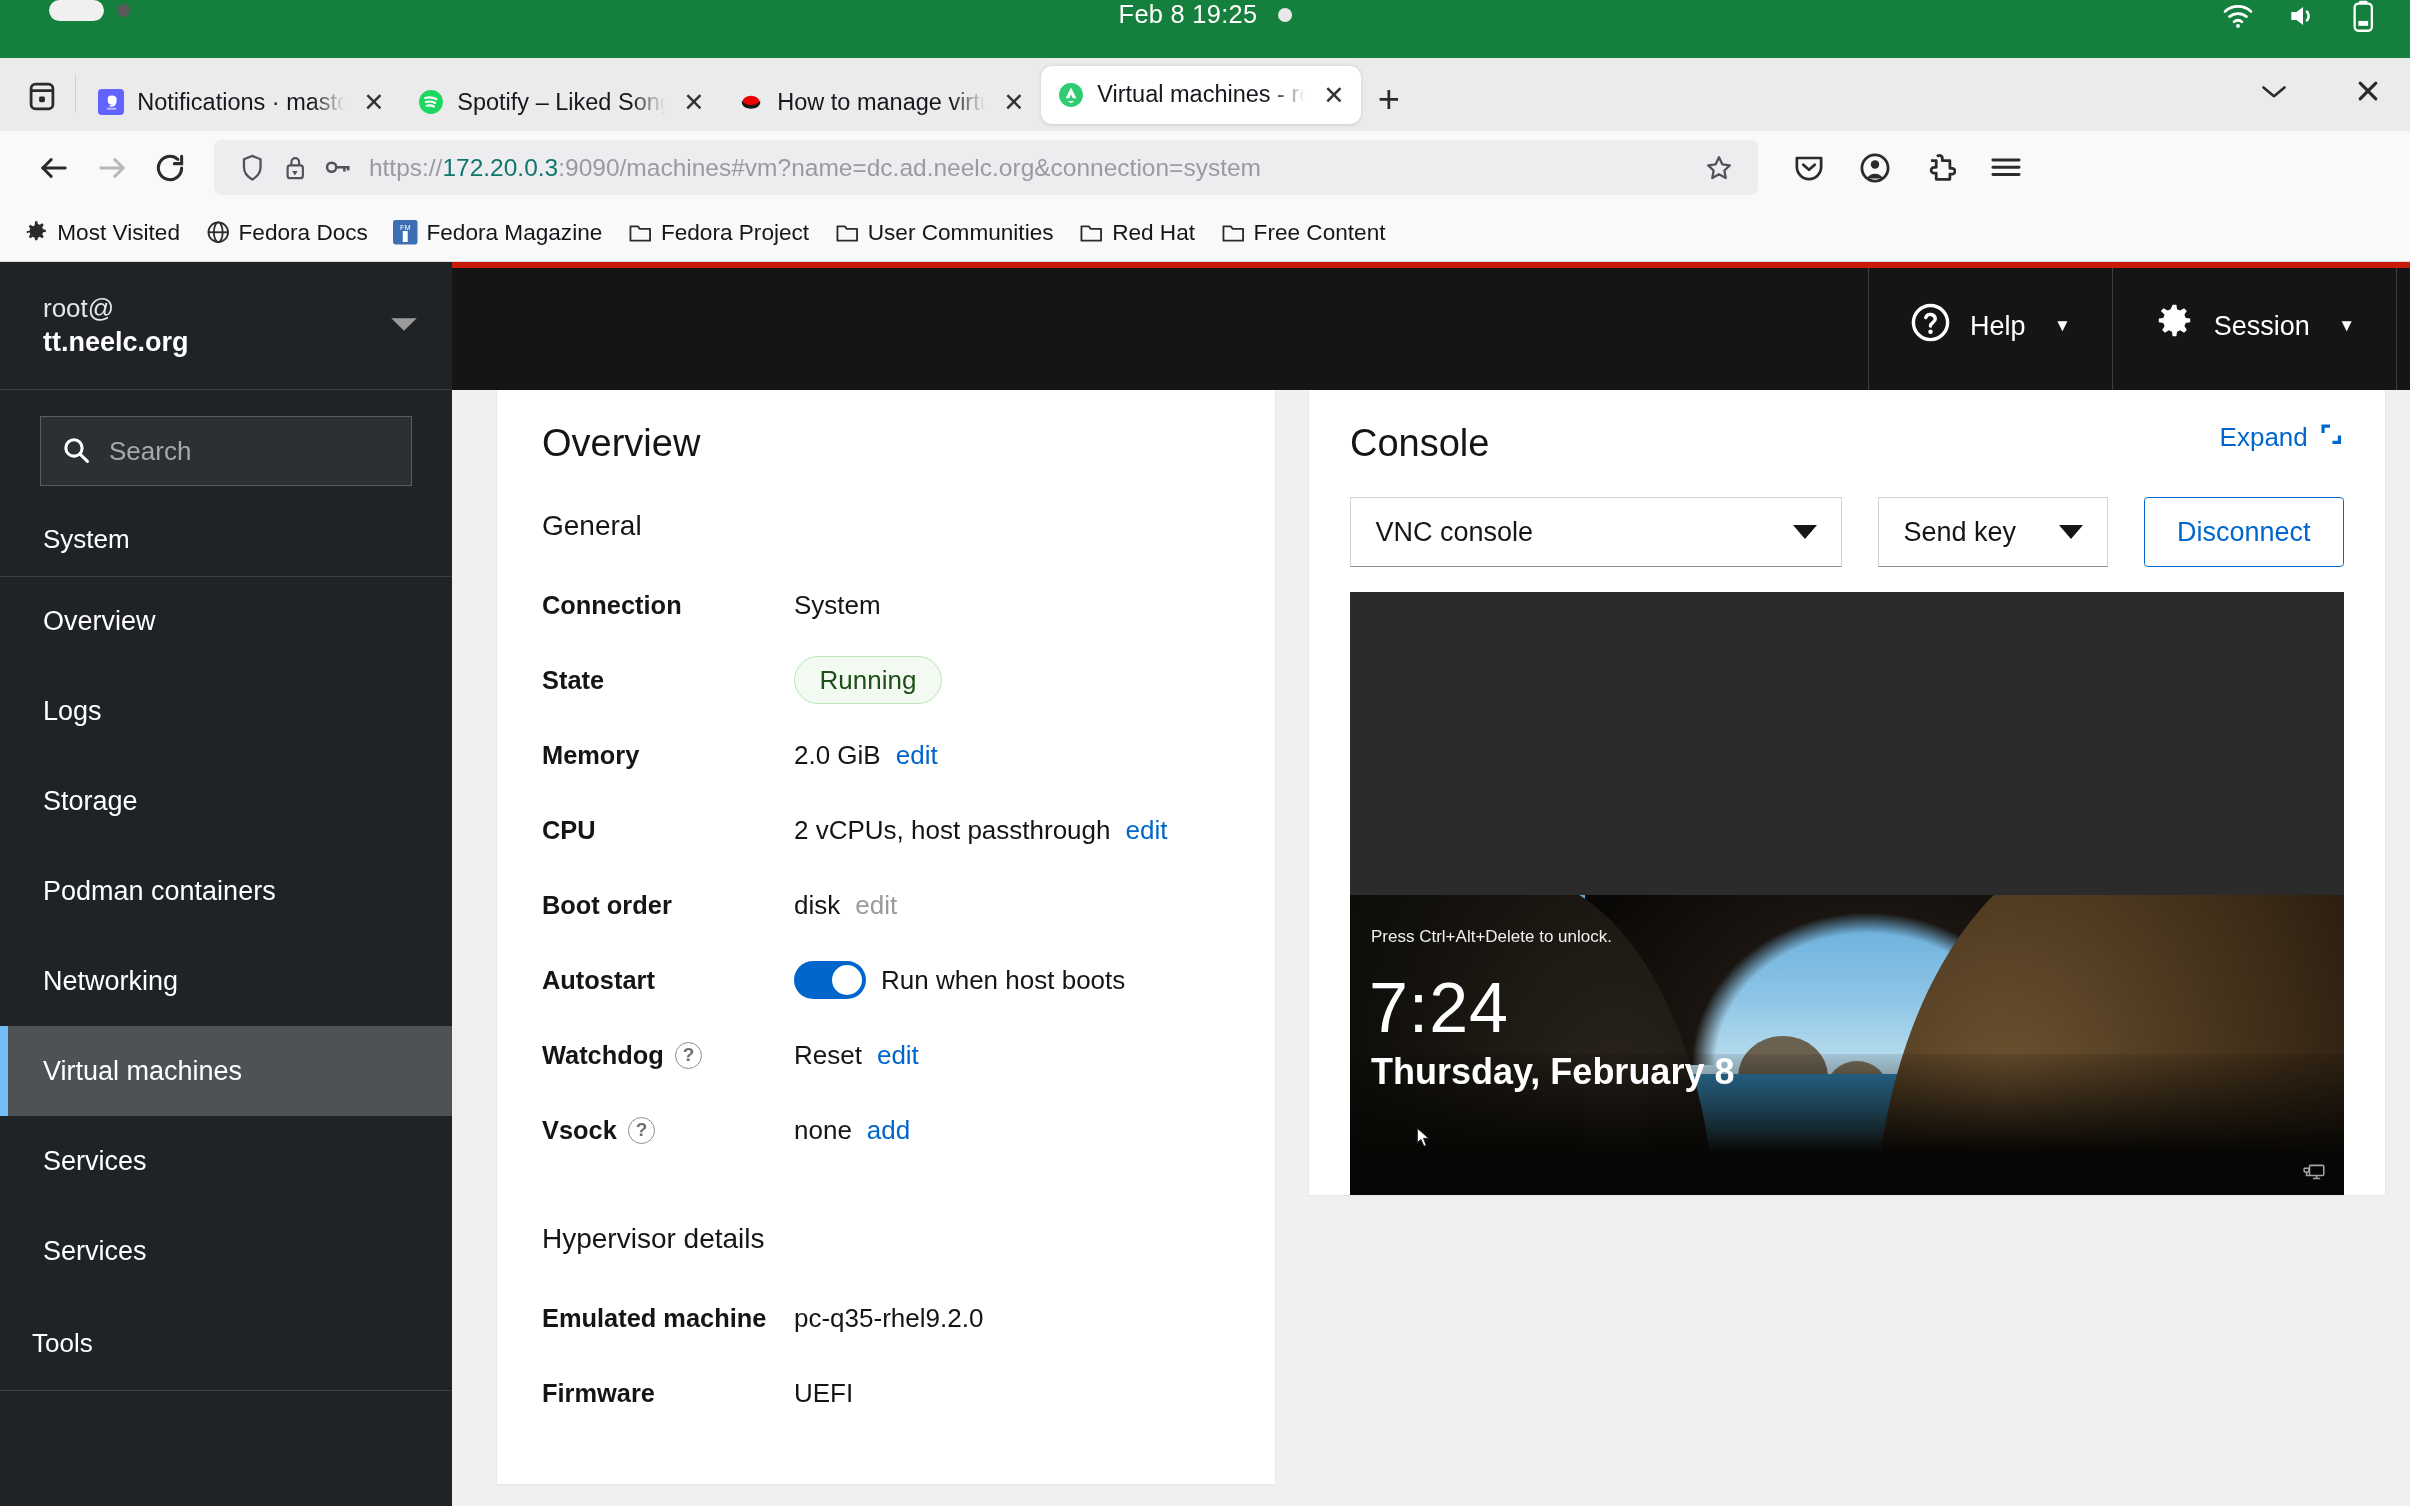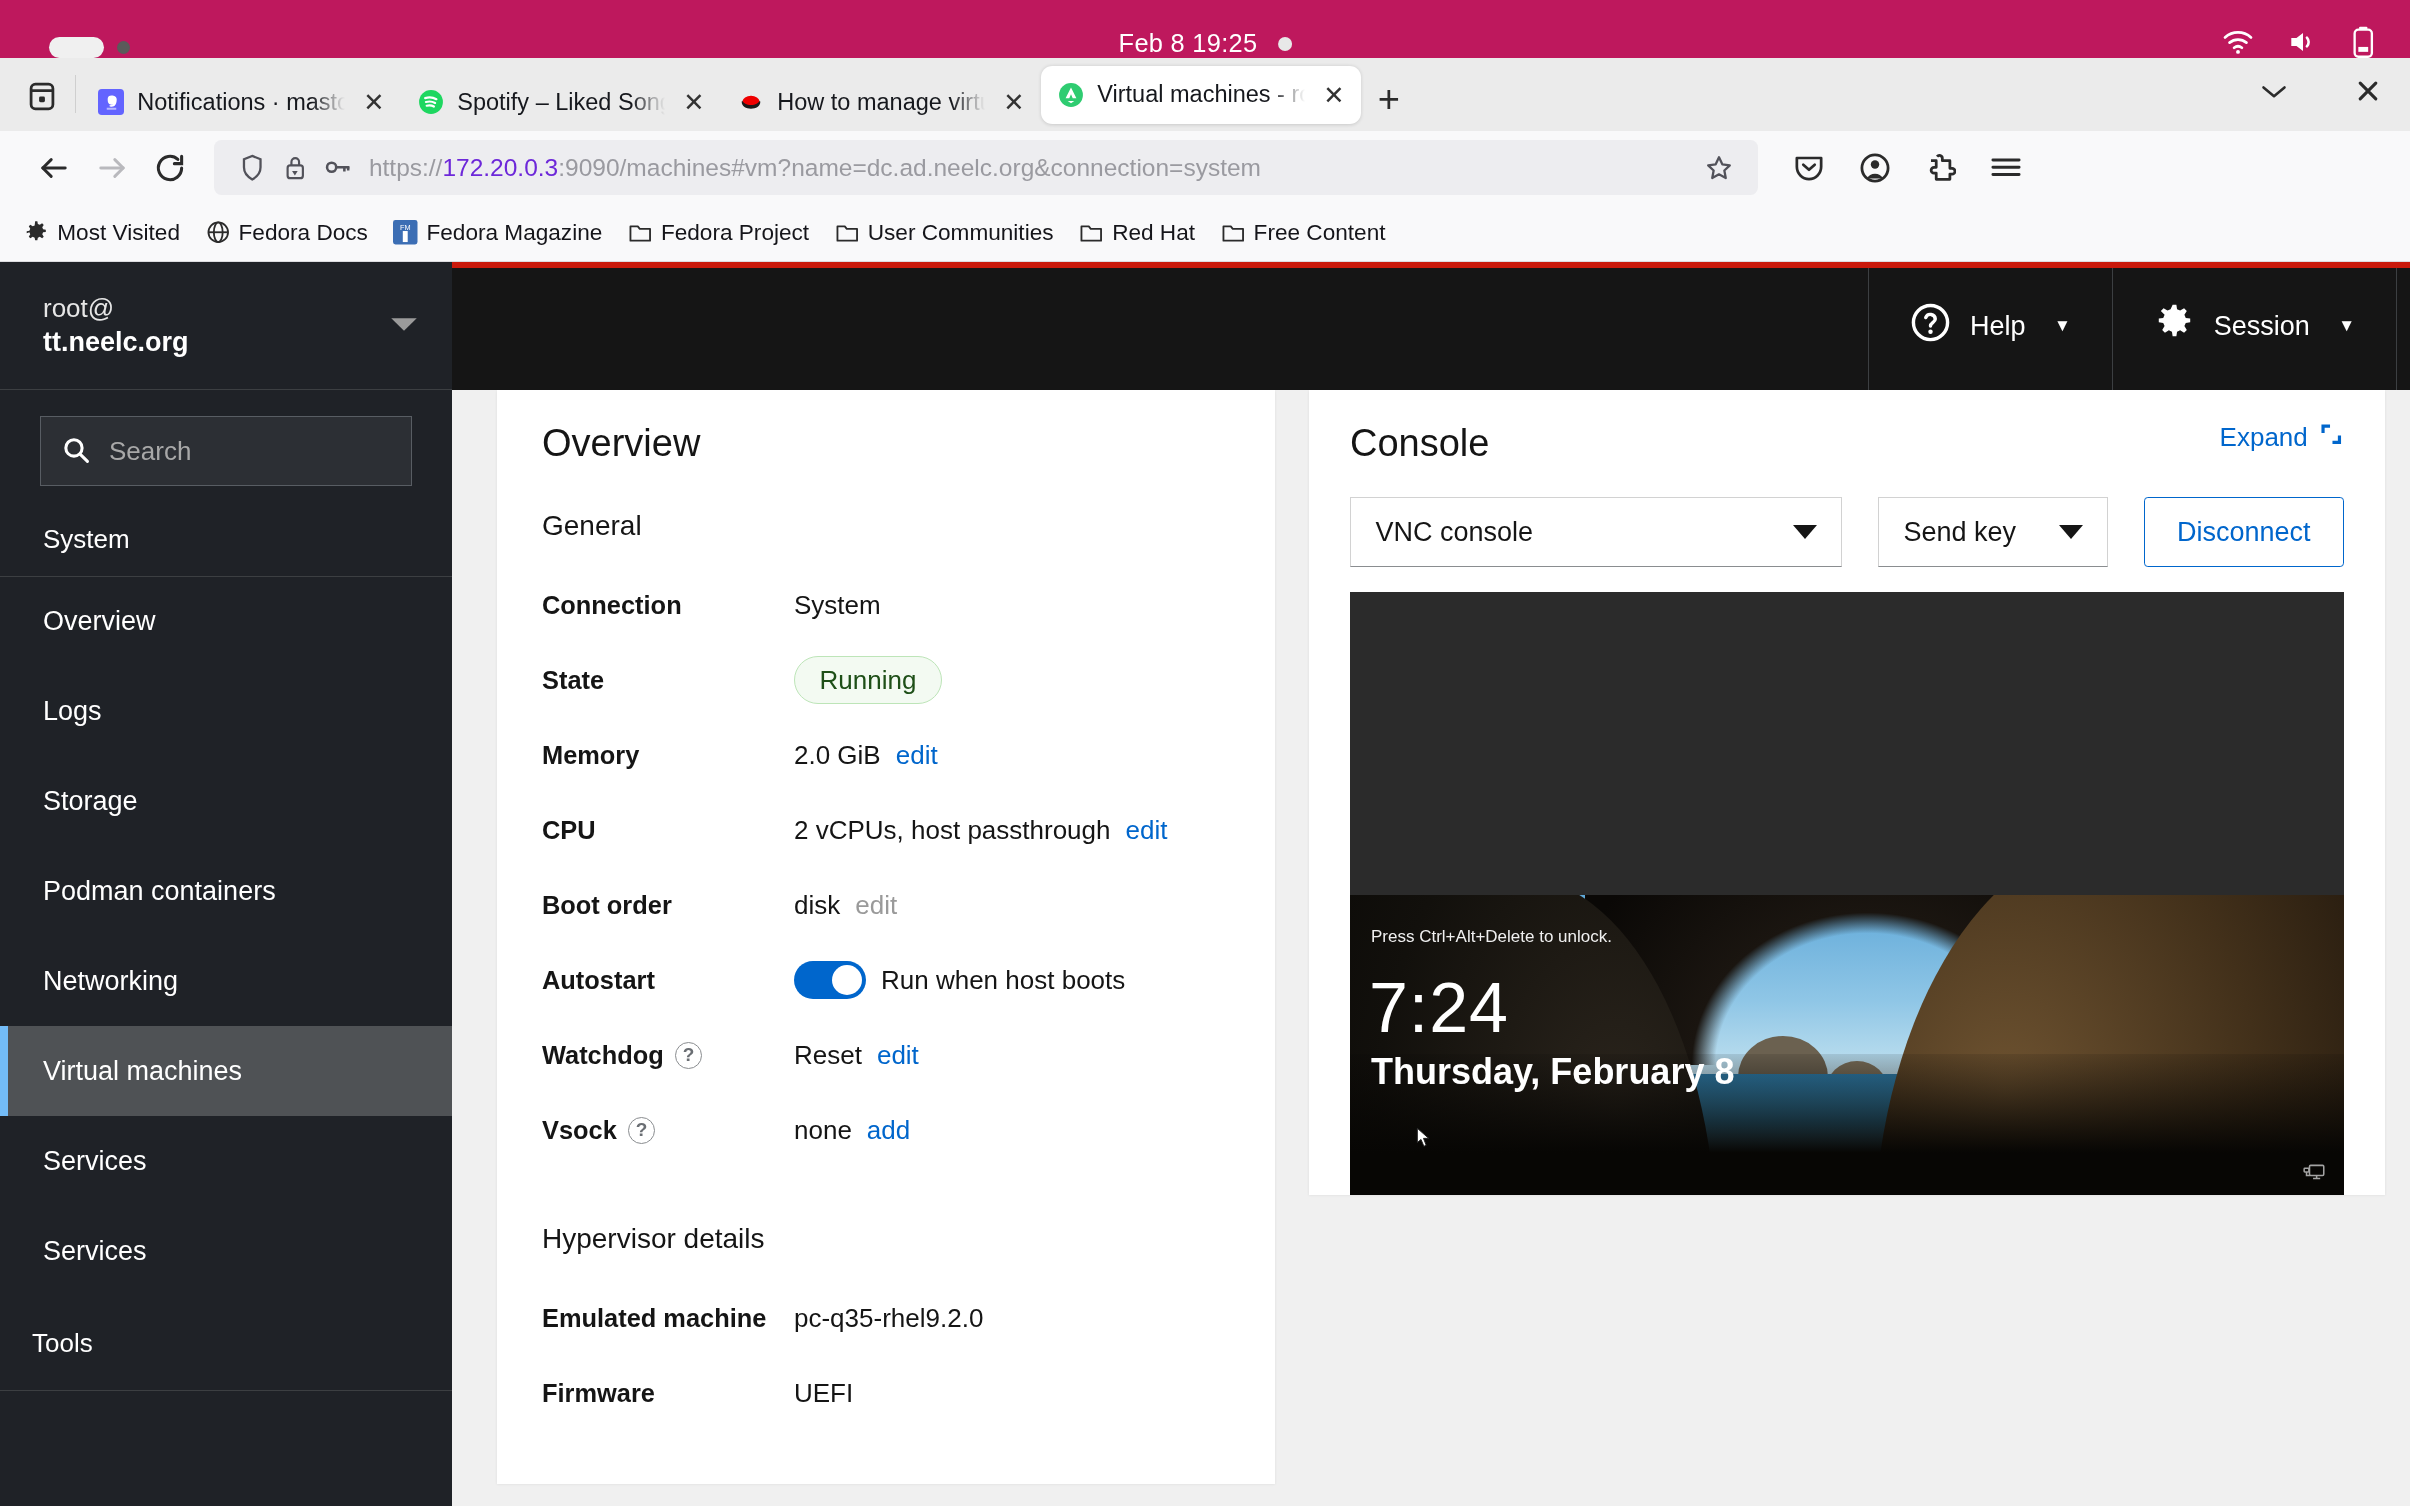--- a/index.html
+++ b/index.html
@@ -4,22 +4,22 @@
 <style>
   * { box-sizing: border-box; margin: 0; padding: 0; }
   html, body {
     width: 2411px; height: 1507px; overflow: hidden;
     font-family: "Liberation Sans", sans-serif;
     background: #fff;
   }
 
   
   .osbar {
-    height: 58px; background: #be185d; color: #fff;
-    display: flex; align-items: flex-end; position: relative; text-decoration: underline;
+    height: 58px; background: #15803d; color: #fff;
+    display: flex; align-items: flex-start; position: relative; text-decoration: underline;
   }
   .os-left { display:flex; align-items:center; gap:13px; padding-left:49px; }
   .os-pill { width:55px; height:21px; border-radius:10.4px; background:#f0f0f0; }
   .os-dot { width:13px; height:13px; border-radius:50%; background:#5a5a5a; }
   .os-clock {
     position:absolute; left:50%; transform:translateX(-50%);
     display:flex; align-items:center; gap:21px;
     font-size:25.4px; letter-spacing:0.3px;
   }
   .os-rec { width:14px; height:14px; border-radius:50%; background:#e8e8e8; }
@@ -53,21 +53,21 @@
   .navbar { height:73px; display:flex; align-items:center; gap:0; padding:0 24.5px; background:#f9f9fa; }
   .navicon { width:58px; height:58px; display:flex; align-items:center; justify-content:center; color:#3a3a3d; }
   .navicon.dim { color:#b9b9bd; }
   .urlbar {
     flex:1 1 auto; height:55px; background:#ededf0; border-radius:7.5px;
     display:flex; align-items:center; gap:0; padding:0 17px; margin:0 15px;
     max-width:1544px;
   }
   .urlbar-ico { width:43px; height:43px; display:flex; align-items:center; justify-content:center; color:#52525a; }
   .urltext { flex:1 1 auto; font-size:24.5px; color:#9a9aa0; white-space:nowrap; overflow:hidden; padding-left:9.4px; }
-  .urltext b { color:#6d28d9; font-weight:400; }
+  .urltext b { color:#0f766e; font-weight:400; }
   .nav-right { display:flex; align-items:center; gap:7.5px; margin-left:7.5px; }
 
   .bookmarks { height:58px; background:#f9f9fa; display:flex; align-items:center; gap:3px; padding:0 13px; border-bottom:0.9px solid #dcdcdf; }
   .bm { display:flex; align-items:center; gap:8.5px; padding:7.5px 11.3px; border-radius:5.6px; font-size:22.6px; color:#15151a; white-space:nowrap; }
   .bm svg { display:block; flex:0 0 auto; }
 
   
   .app { position:relative; height:calc(1507px - 58px - 73px - 73px - 58px); display:flex; background:#f0f0f0; }
   .app-accent { position:absolute; left:452px; right:0; top:0; height:5.6px; background:#c9190b; z-index:6; }
 

